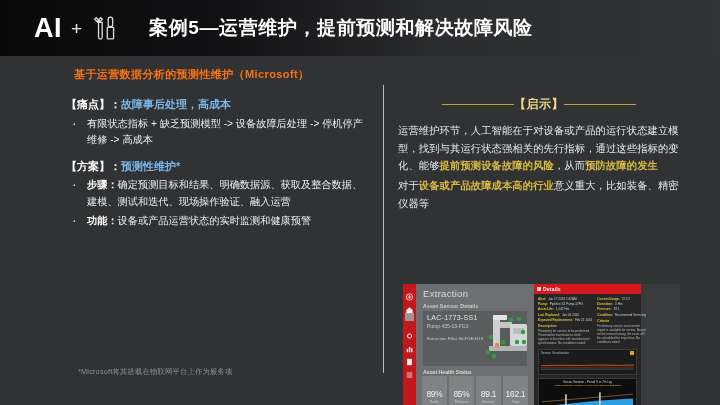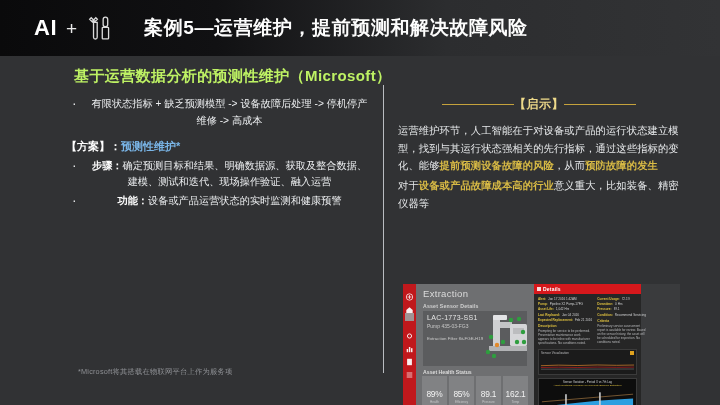--- a/index.html
+++ b/index.html
@@ -14,57 +14,57 @@
   
   .header {
     position:absolute; left:0; top:0; width:720px; height:56px;
     background:linear-gradient(to right,#0a0a0b 0%,#111113 30%,#2c2d2f 62%,#323335 100%);
     display:flex; align-items:center;
   }
   .hdr-brand {
     display:flex; align-items:center; margin-left:34px; gap:9px;
   }
   .hdr-ai {
-    color:#ffffff; font-size:22px; font-weight:bold; letter-spacing:0.5px;
+    color:#ffffff; font-size:27px; font-weight:bold; letter-spacing:0.5px;
     line-height:1;
   }
   .hdr-plus { color:#e8e8e8; font-size:19px; font-weight:300; line-height:1; }
   .tools-icon { width:28px; height:28px; display:block; }
   .hdr-title {
     margin-left:30px; color:#fdfdfd; font-size:19px; font-weight:bold;
     letter-spacing:0.6px; white-space:nowrap;
   }
 
   
   .stage { position:absolute; left:0; top:56px; width:720px; height:349px;
            background:#313234; }
 
   .subtitle {
     position:absolute; left:74px; top:11px;
-    color:#bef264; font-size:15px; font-weight:bold; letter-spacing:0.4px;
+    color:#f97316; font-size:11px; font-weight:bold; letter-spacing:0.4px;
     white-space:nowrap;
   }
 
   .vdivider {
     position:absolute; left:383px; top:29px; width:1px; height:288px;
     background:#b9bcc0;
   }
 
   
   .left-col { position:absolute; left:66px; top:40px; width:306px; }
 
   .blk { margin-bottom:3px; }
   .blk-head {
     font-size:11px; font-weight:bold; line-height:1.5; white-space:nowrap;
     margin-bottom:3px;
   }
   .blk-head .brk { color:#ffffff; }
   .blk-head .val { color:#7ab6e8; }
 
-  ul.bl { list-style:none;text-align:center; }
+  ul.bl { list-style:none; }
   ul.bl > li {
     position:relative; padding-left:21px; color:#eceef0;
     font-size:10.2px; line-height:1.63; margin-bottom:2px;
   }
   ul.bl > li:before {
     content:"·"; position:absolute; left:6px; top:-2px;
     color:#dfe1e3; font-size:14px; line-height:1.4;
   }
   li .lbl { font-weight:bold; color:#ffffff; }
 
@@ -201,20 +201,23 @@
 
 <div class="stage">
 
   <div class="subtitle">基于运营数据分析的预测性维护（Microsoft）</div>
 
   <div class="vdivider"></div>
 
   <div class="left-col">
 
     <div class="blk">
+      <div class="blk-head">
+        <span class="brk">【痛点】</span><span class="brk">：</span><span class="val">故障事后处理，高成本</span>
+      </div>
       <ul class="bl">
         <li><span>有限状态指标 + 缺乏预测模型 -&gt; 设备故障后处理 -&gt; 停机停产维修 -&gt; 高成本</span></li>
       </ul>
     </div>
 
     <div class="blk" style="margin-top:9px;">
       <div class="blk-head">
         <span class="brk">【方案】</span><span class="brk">：</span><span class="val">预测性维护*</span>
       </div>
       <ul class="bl">

